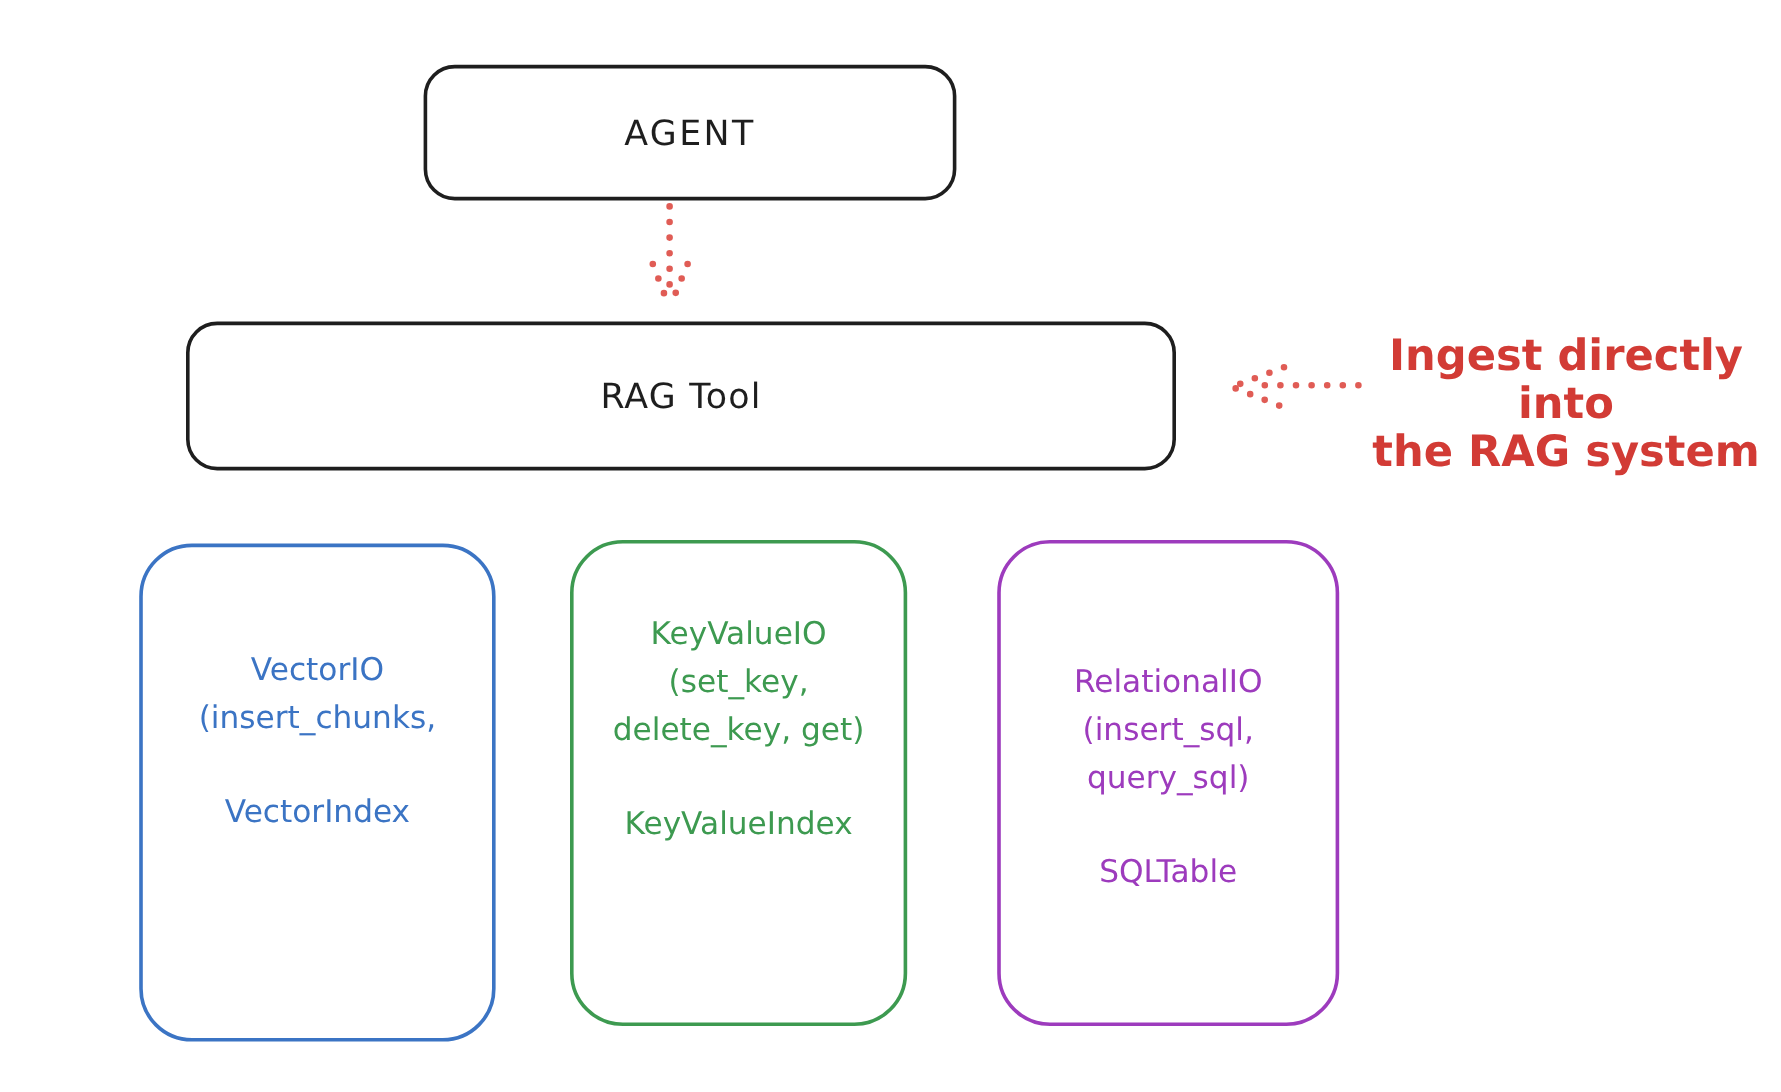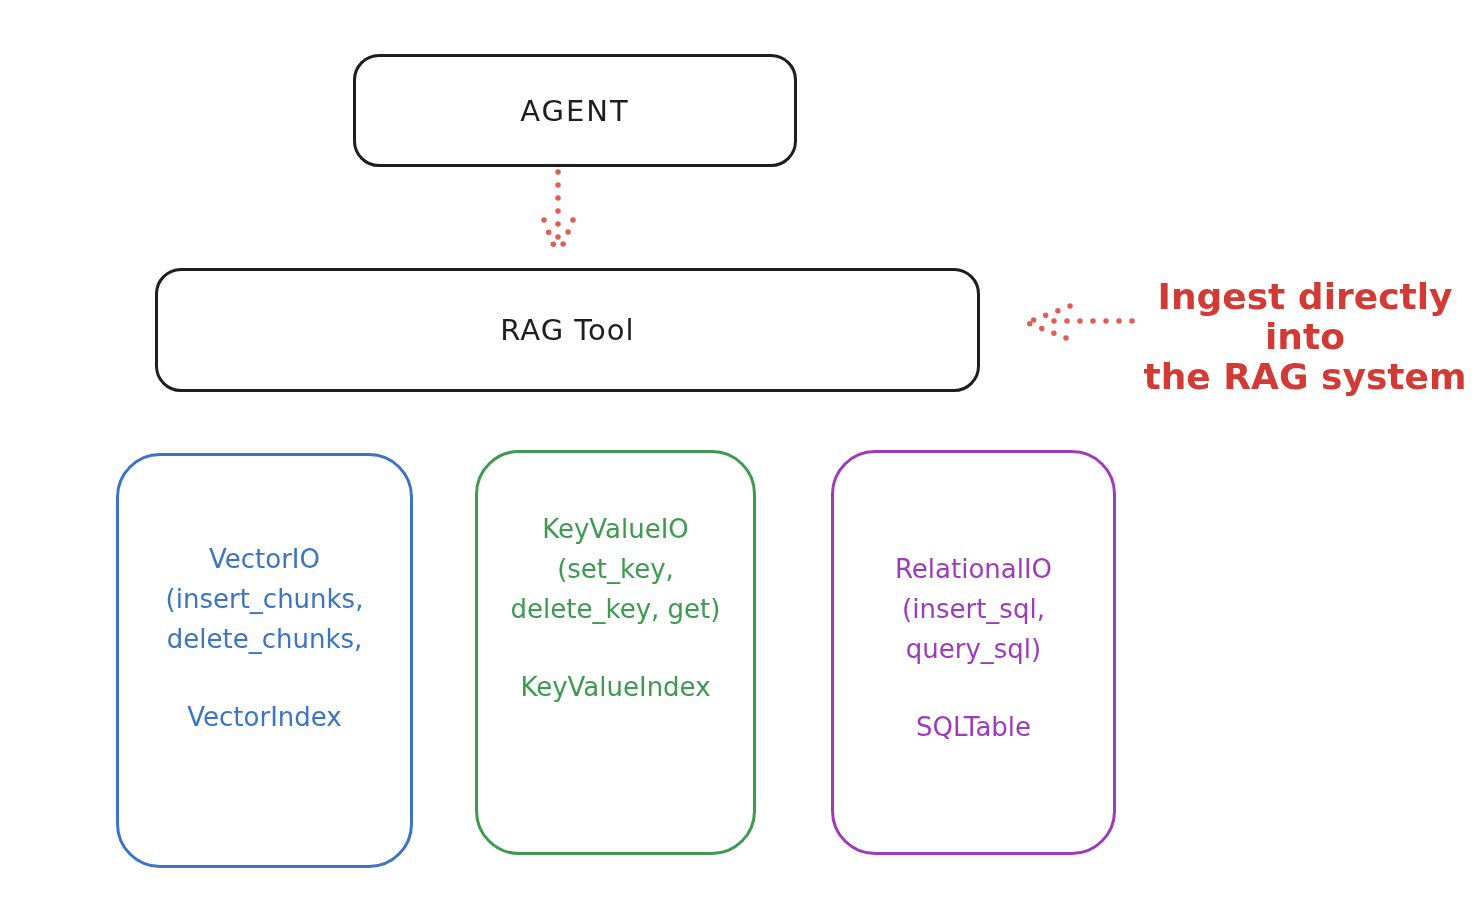--- a/index.html
+++ b/index.html
@@ -141,21 +141,20 @@
   </svg>
 
   <div class="annotation">
     <div>Ingest directly into</div>
     <div>the RAG system</div>
   </div>
 
   <div class="store-box store-vector">
     <div>VectorIO</div>
     <div>(insert_chunks,</div>
-    <div>delete_chunks,</div>
     <div class="index-name">VectorIndex</div>
   </div>
 
   <div class="store-box store-keyvalue">
     <div>KeyValueIO</div>
     <div>(set_key,</div>
     <div>delete_key, get)</div>
     <div class="index-name">KeyValueIndex</div>
   </div>
 

